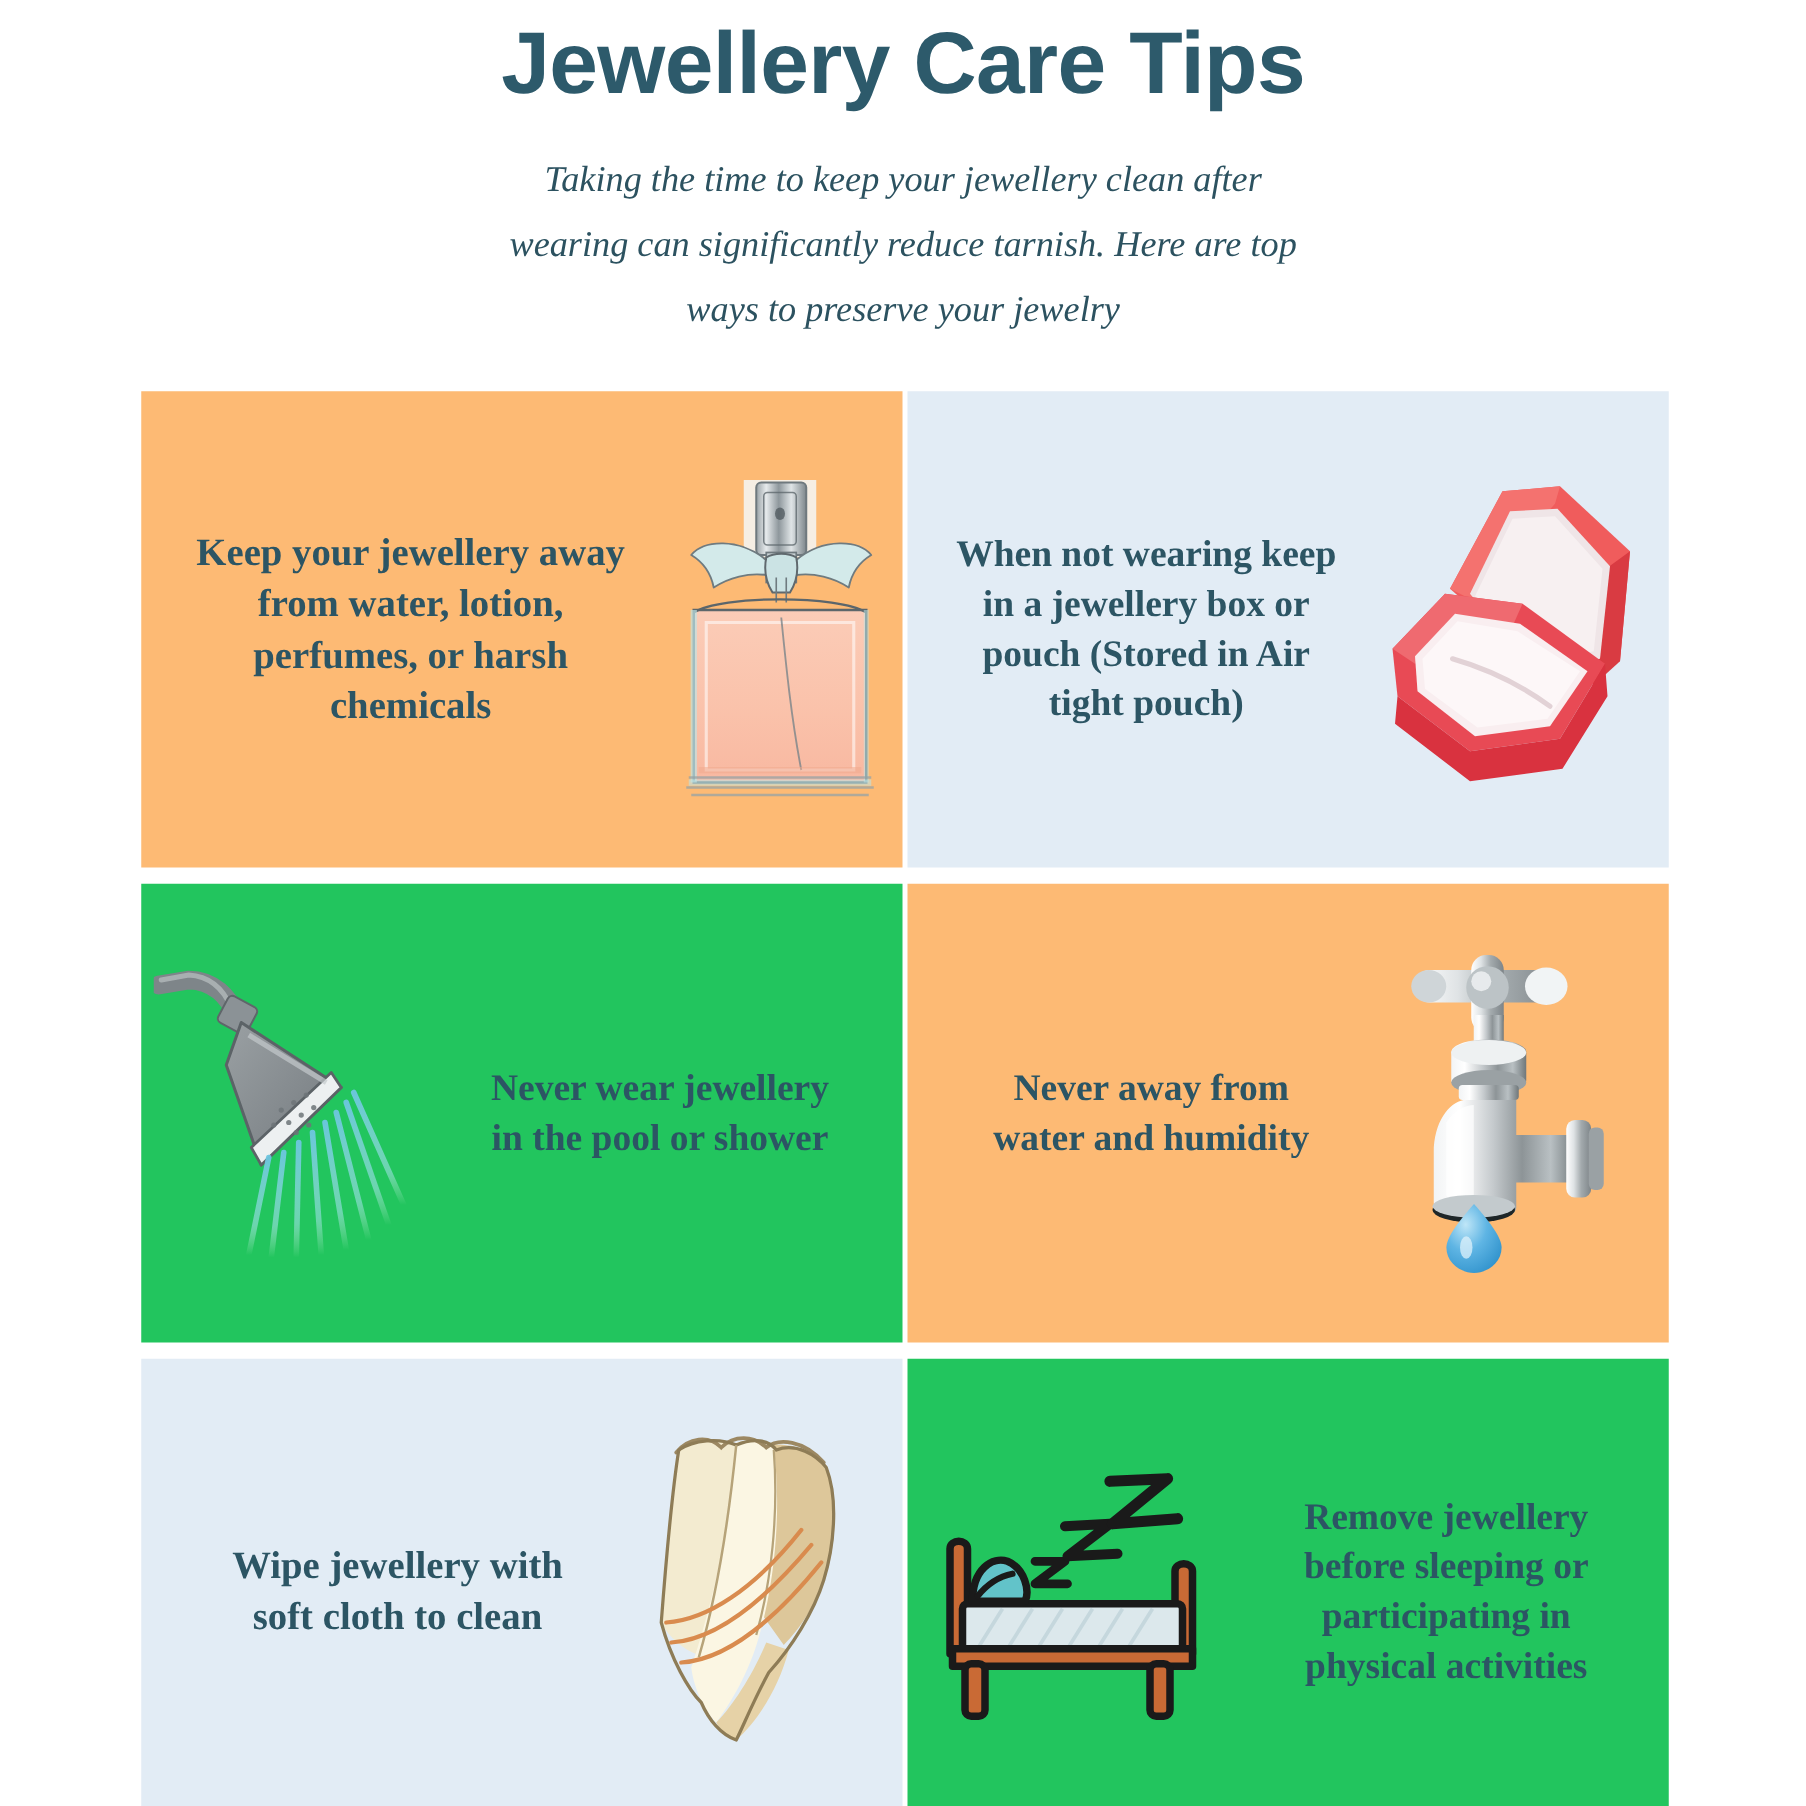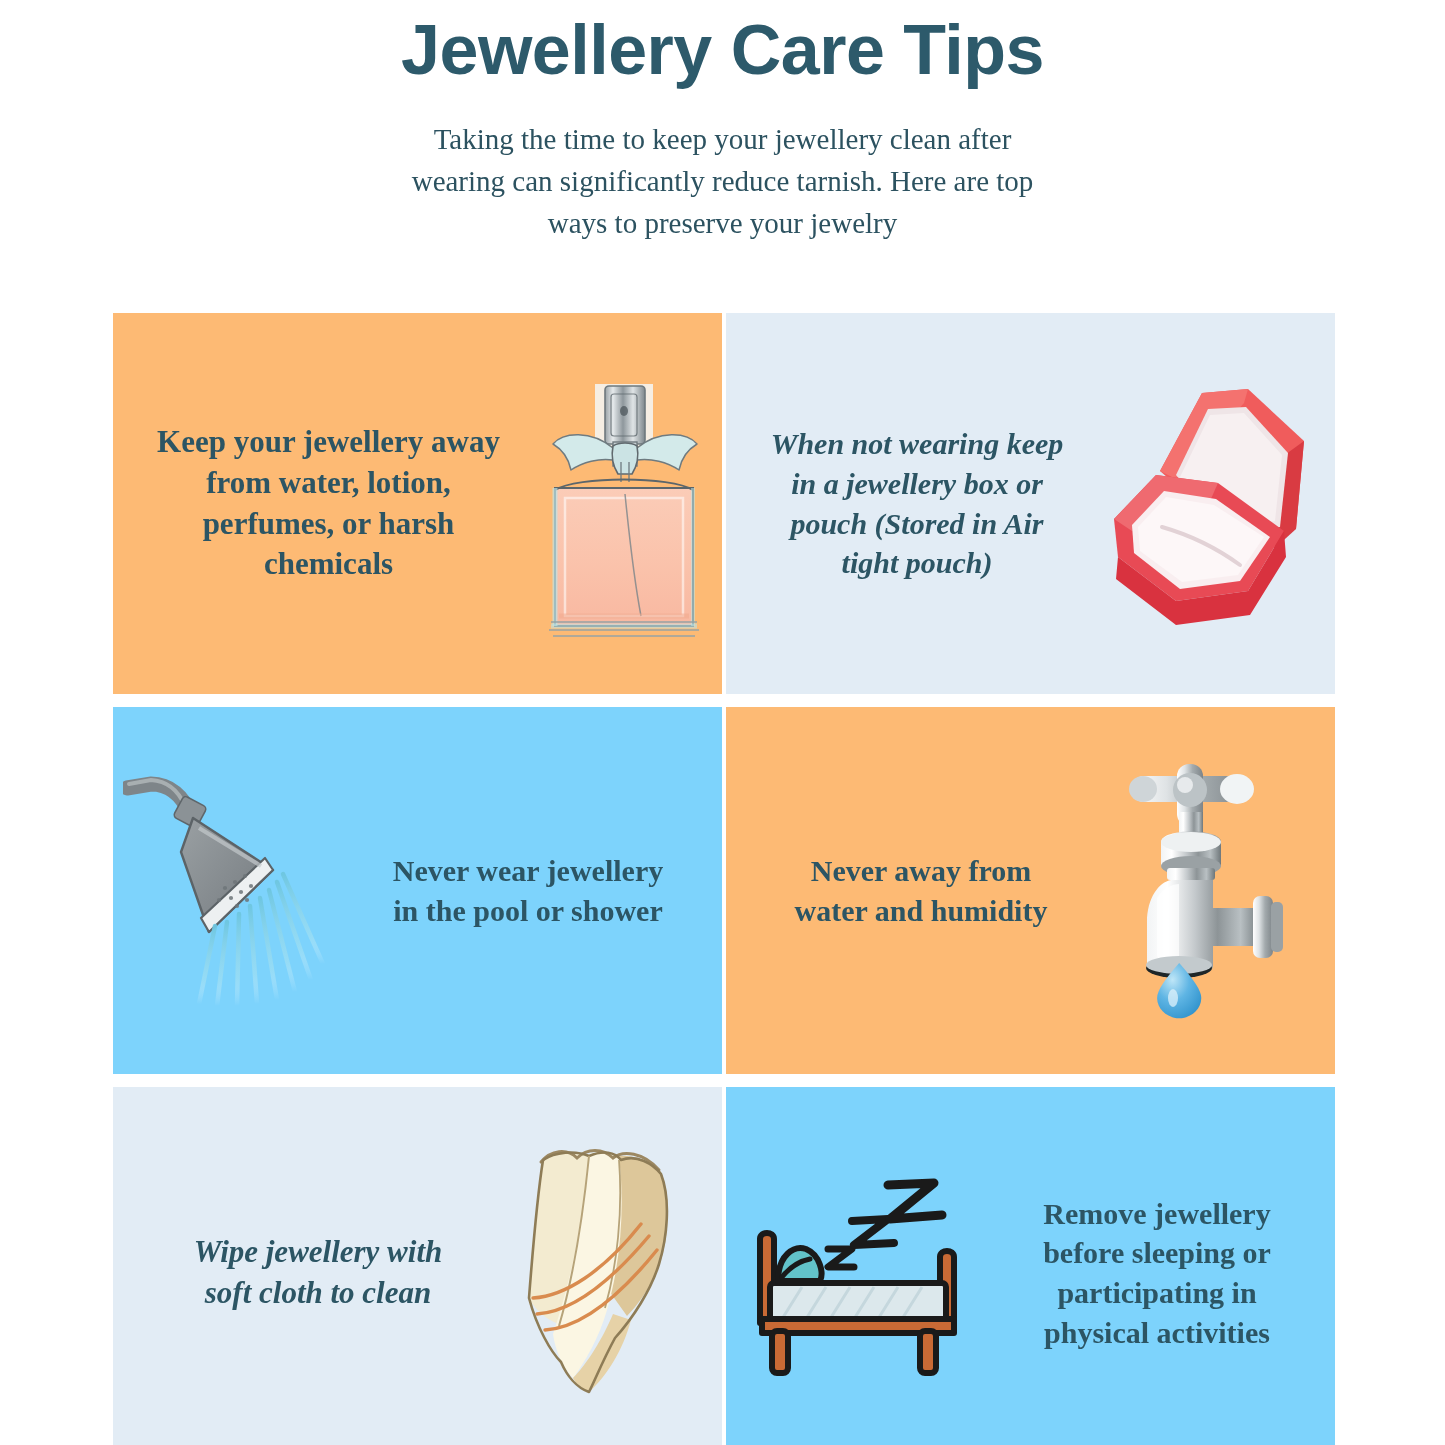--- a/index.html
+++ b/index.html
@@ -30,22 +30,23 @@
     font-family: "Liberation Sans", sans-serif;
     font-weight: bold;
     font-size: 70px;
     line-height: 84px;
     color: #2d5a6b;
     letter-spacing: -0.5px;
     margin: 0;
   }
   .subtitle {
     font-family: "Liberation Serif", serif;
+    font-style: italic;
     font-size: 29px;
-    line-height: 42px;
+    line-height: 52px;
     color: #2c5260;
     width: 660px;
     margin: 26px auto 0 auto;
   }
 
   
   .grid {
     position: absolute;
     left: 113px;
     top: 313px;
@@ -57,22 +58,22 @@
     row-gap: 13px;
   }
   .card {
     position: relative;
     display: flex;
     align-items: center;
     overflow: hidden;
     box-sizing: border-box;
   }
   .card.bg-pink   { background: #fdba74; }
-  .card.bg-blue   { background: #e2ecf5; font-style: italic; }
-  .card.bg-yellow { background: #7dd3fc; }
+  .card.bg-blue   { background: #e2ecf5; }
+  .card.bg-yellow { background: #22c55e; }
 
   .card.text-left  { flex-direction: row; }
   .card.text-right { flex-direction: row-reverse; }
 
   .card-text {
     font-family: "Liberation Serif", serif;
     font-weight: bold;
     color: #2c5564;
     text-align: center;
     line-height: 1.32;

